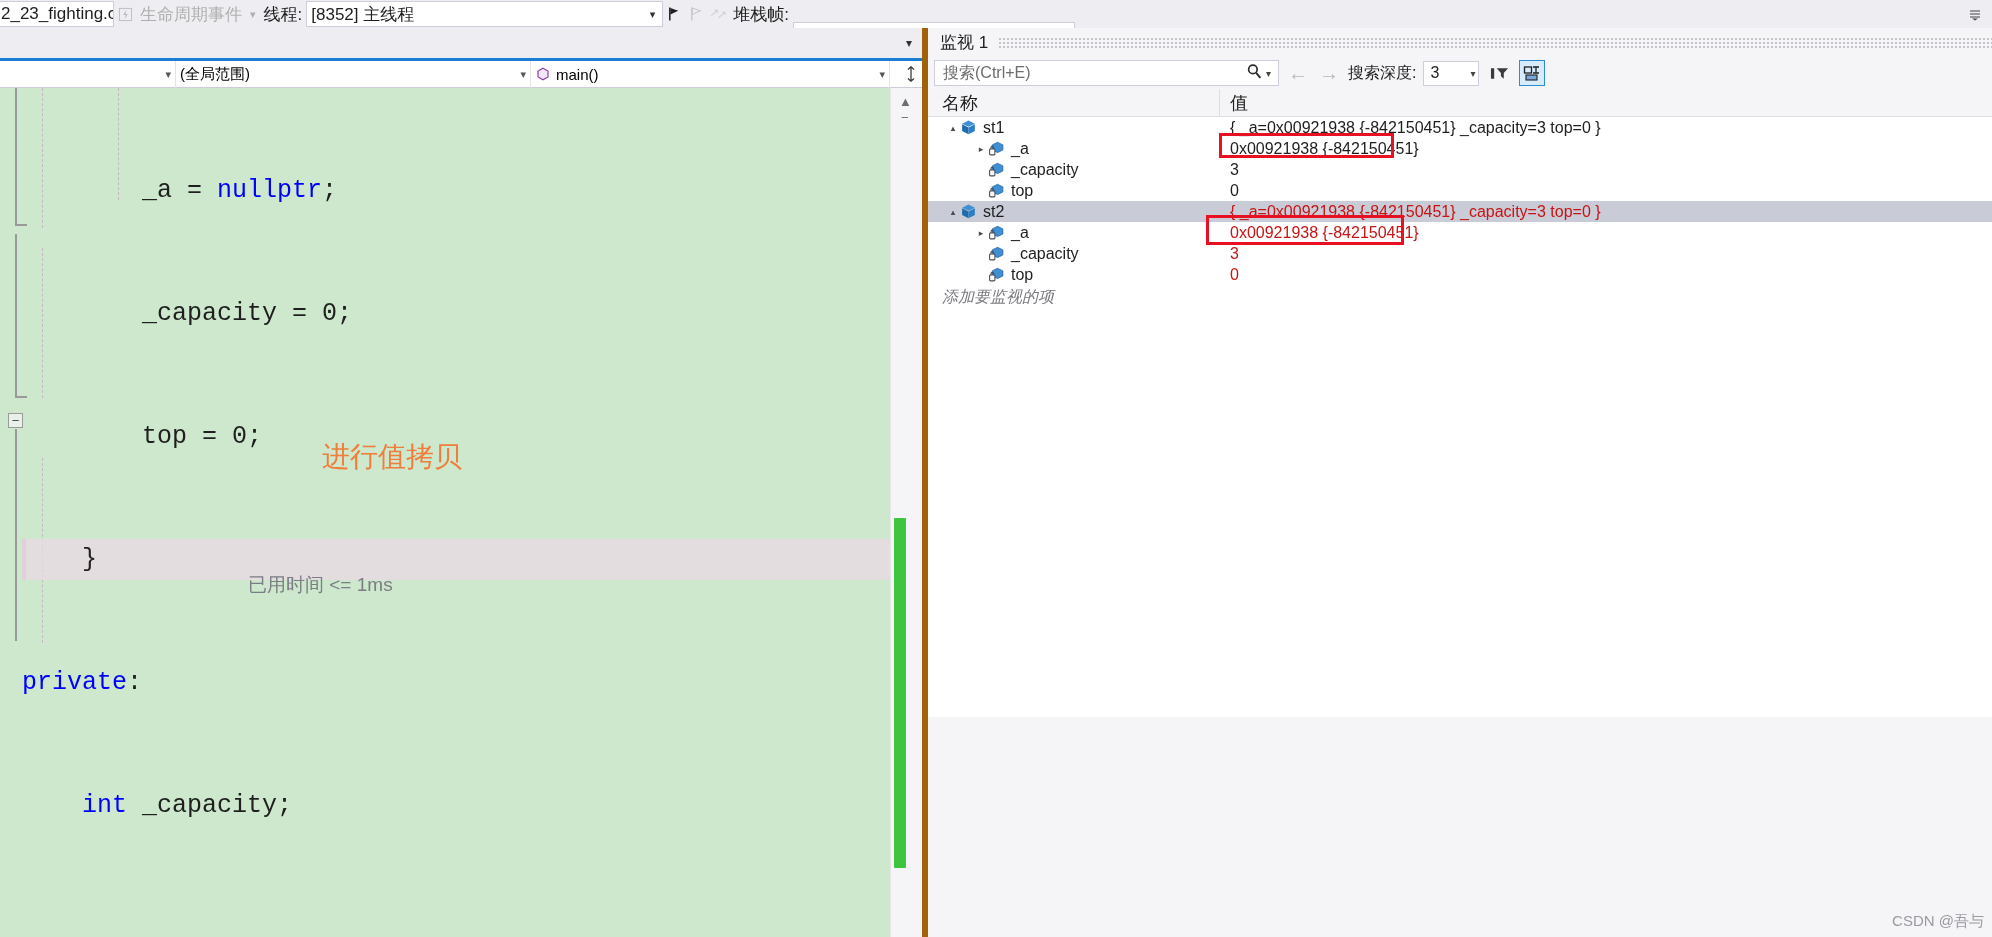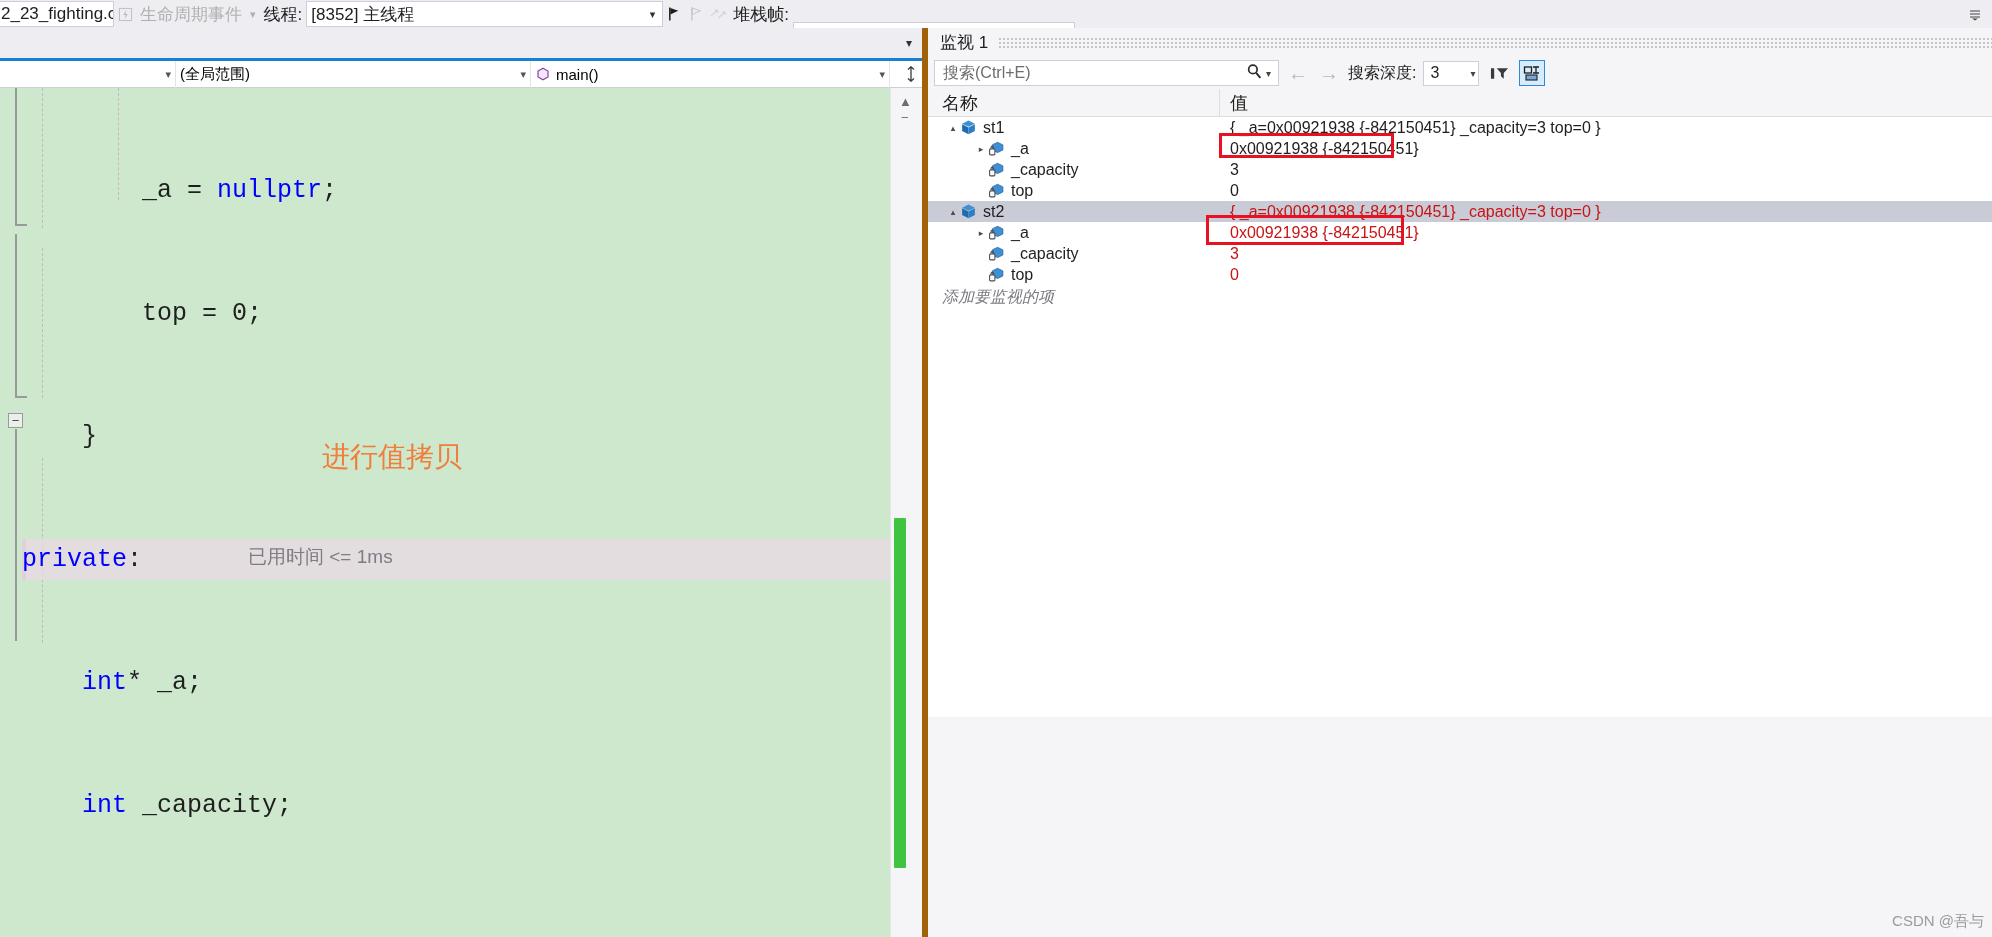--- a/index.html
+++ b/index.html
@@ -88,21 +88,21 @@
     display:flex; align-items:center; justify-content:center;
     font-size:13px; line-height:1; color:#444; font-family:"Liberation Sans",sans-serif;
   }
 
   .annotation {
     position:absolute; font-size:28px; color:#f07d3a;
     font-family:"DejaVu Sans", sans-serif; white-space:nowrap;
   }
   .elapsed {
     position:absolute; font-size:19px; color:#7c7c84;
-    font-family:"Liberation Sans", sans-serif; white-space:nowrap;
+    font-family:"Liberation Sans", sans-serif; white-space:nowrap;margin-top:28px;
   }
 
   
   .ed-scroll {
     position:absolute; left:890px; top:60px; width:32px; height:849px;
     background:#f5f5f7; border-left:1px solid #e6e6ea;
   }
   .ed-scroll .arrow-up { position:absolute; left:8px; top:6px; font-size:13px; color:#6d6d70; }
   .ed-scroll .minus    { position:absolute; left:10px; top:22px; font-size:13px; color:#6d6d70; }
   .ed-scroll .thumb {
@@ -288,24 +288,24 @@
       <div class="dash-guide" style="left:42px; top:0;  height:140px;"></div>
       <div class="dash-guide" style="left:42px; top:160px; height:150px;"></div>
       <div class="dash-guide" style="left:42px; top:370px; height:185px;"></div>
       <div class="dash-guide" style="left:118px; top:0; height:112px;"></div>
 
       <div class="cur-left-bar" style="top:451px;"></div>
       <div class="line-cur" style="top:451px;"></div>
 
       <div class="code-lines">
         <div class="cl"><span><span class="plain">        _a = </span><span class="kw">nullptr</span><span class="plain">;</span></span></div>
+        <div class="cl"><span><span class="plain">        _capacity = 0;</span></span></div>
         <div class="cl"><span><span class="plain">        top = 0;</span></span></div>
         <div class="cl"><span><span class="plain">    }</span></span></div>
         <div class="cl"><span><span class="kw">private</span><span class="plain">:</span></span></div>
-        <div class="cl"><span><span class="plain">    </span><span class="kw">int</span><span class="plain">* _a;</span></span></div>
         <div class="cl"><span><span class="plain">    </span><span class="kw">int</span><span class="plain"> _capacity;</span></span></div>
         
         
         
         
         
         
         
         
       </div>

